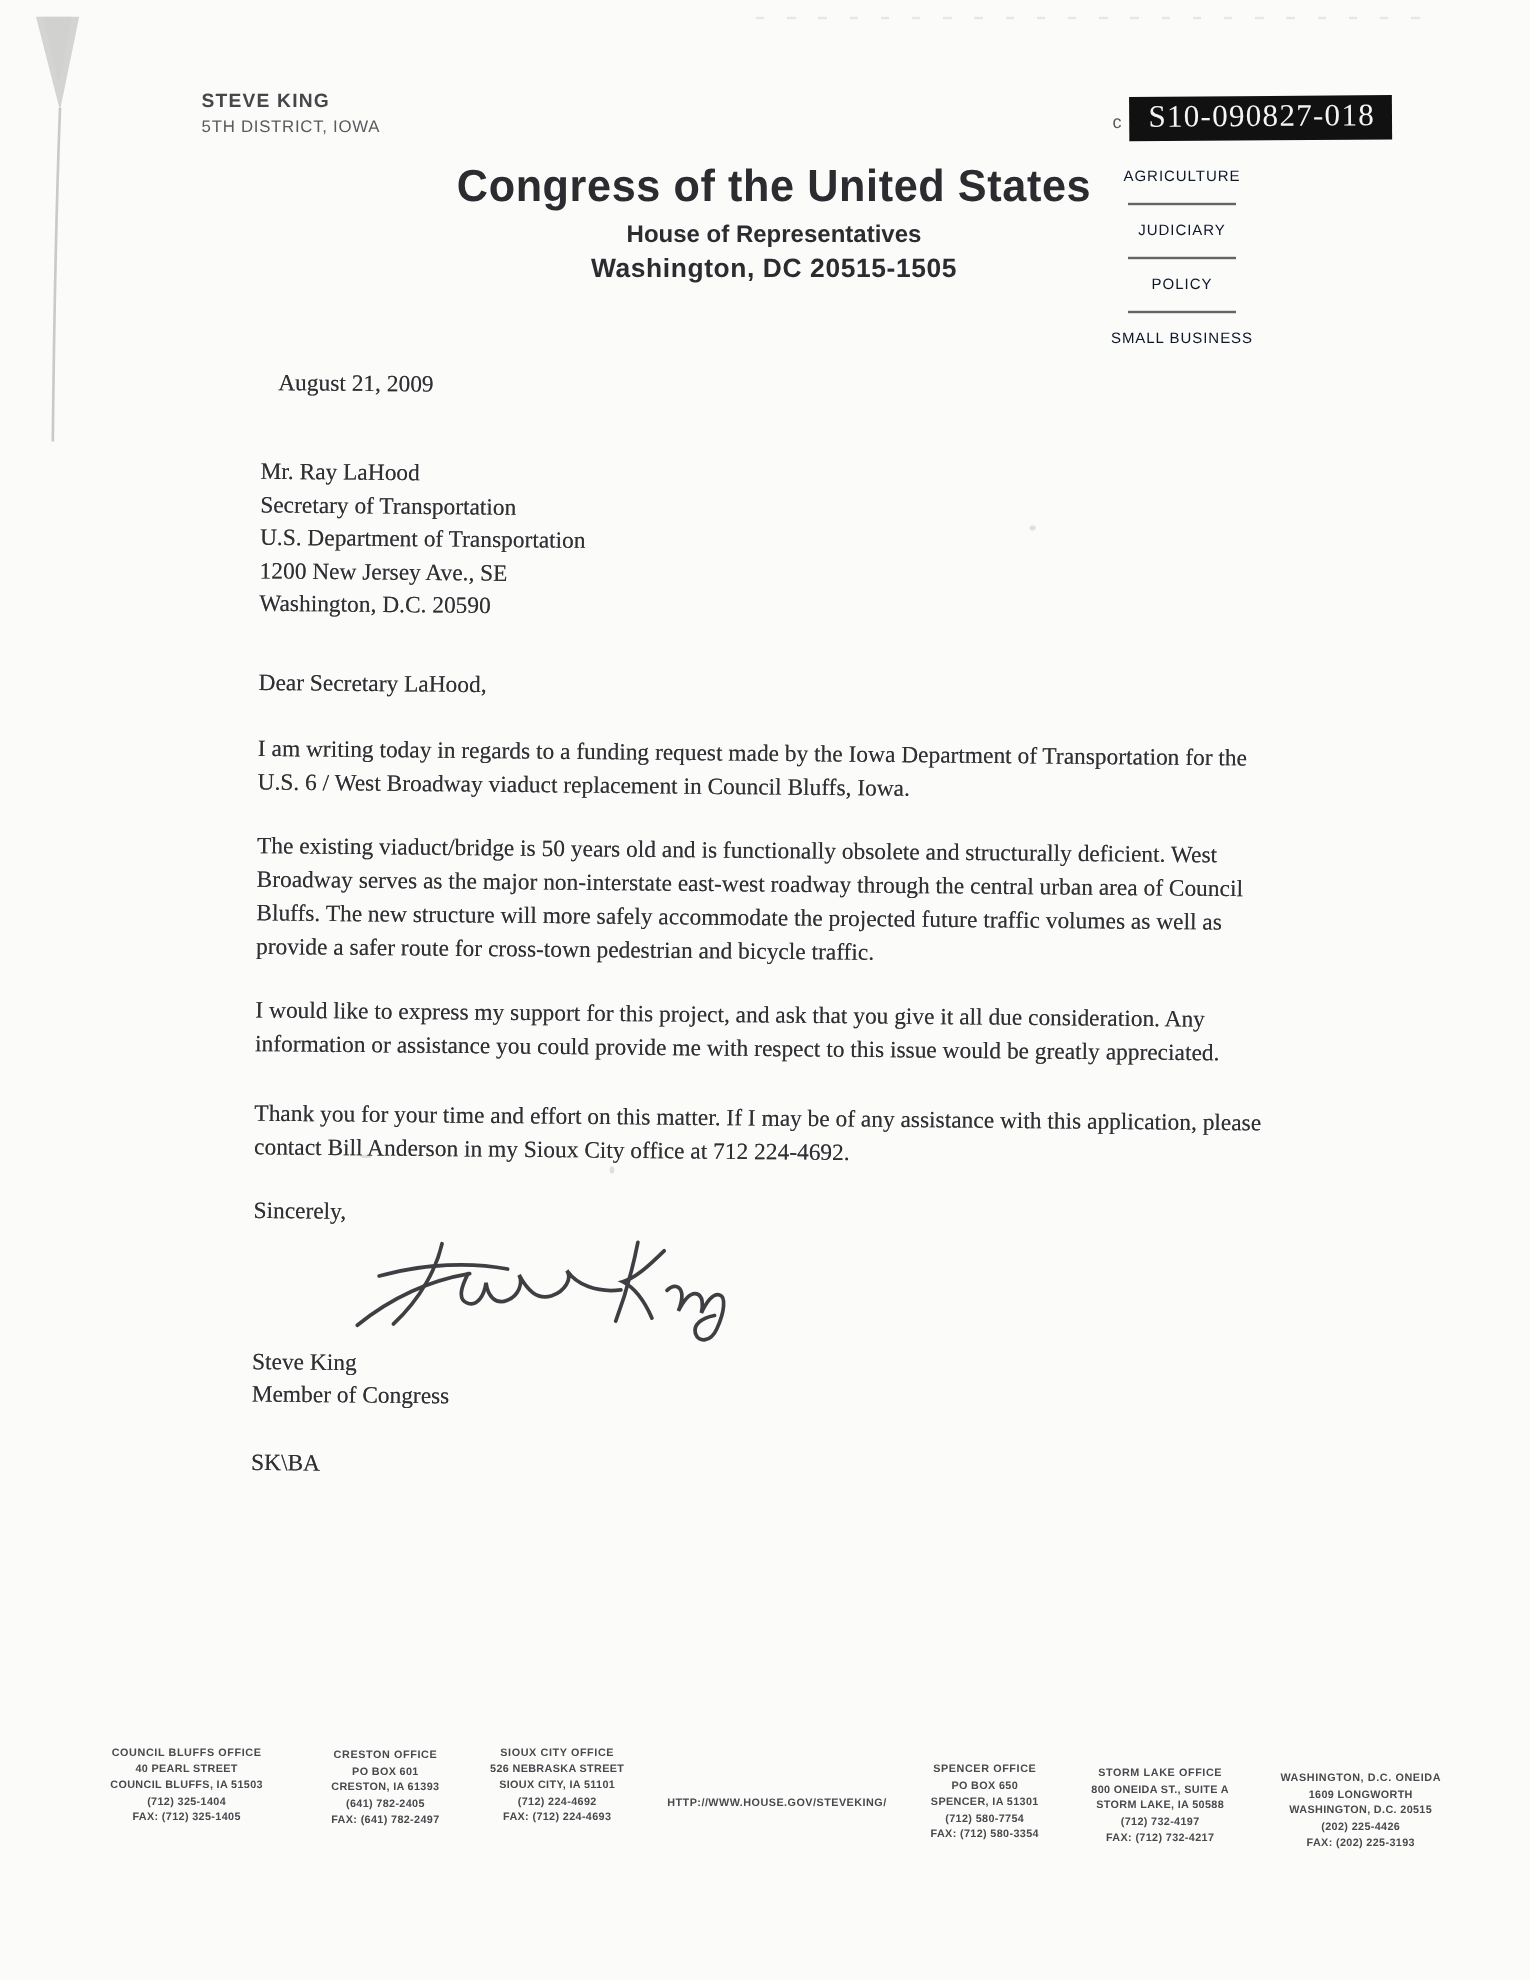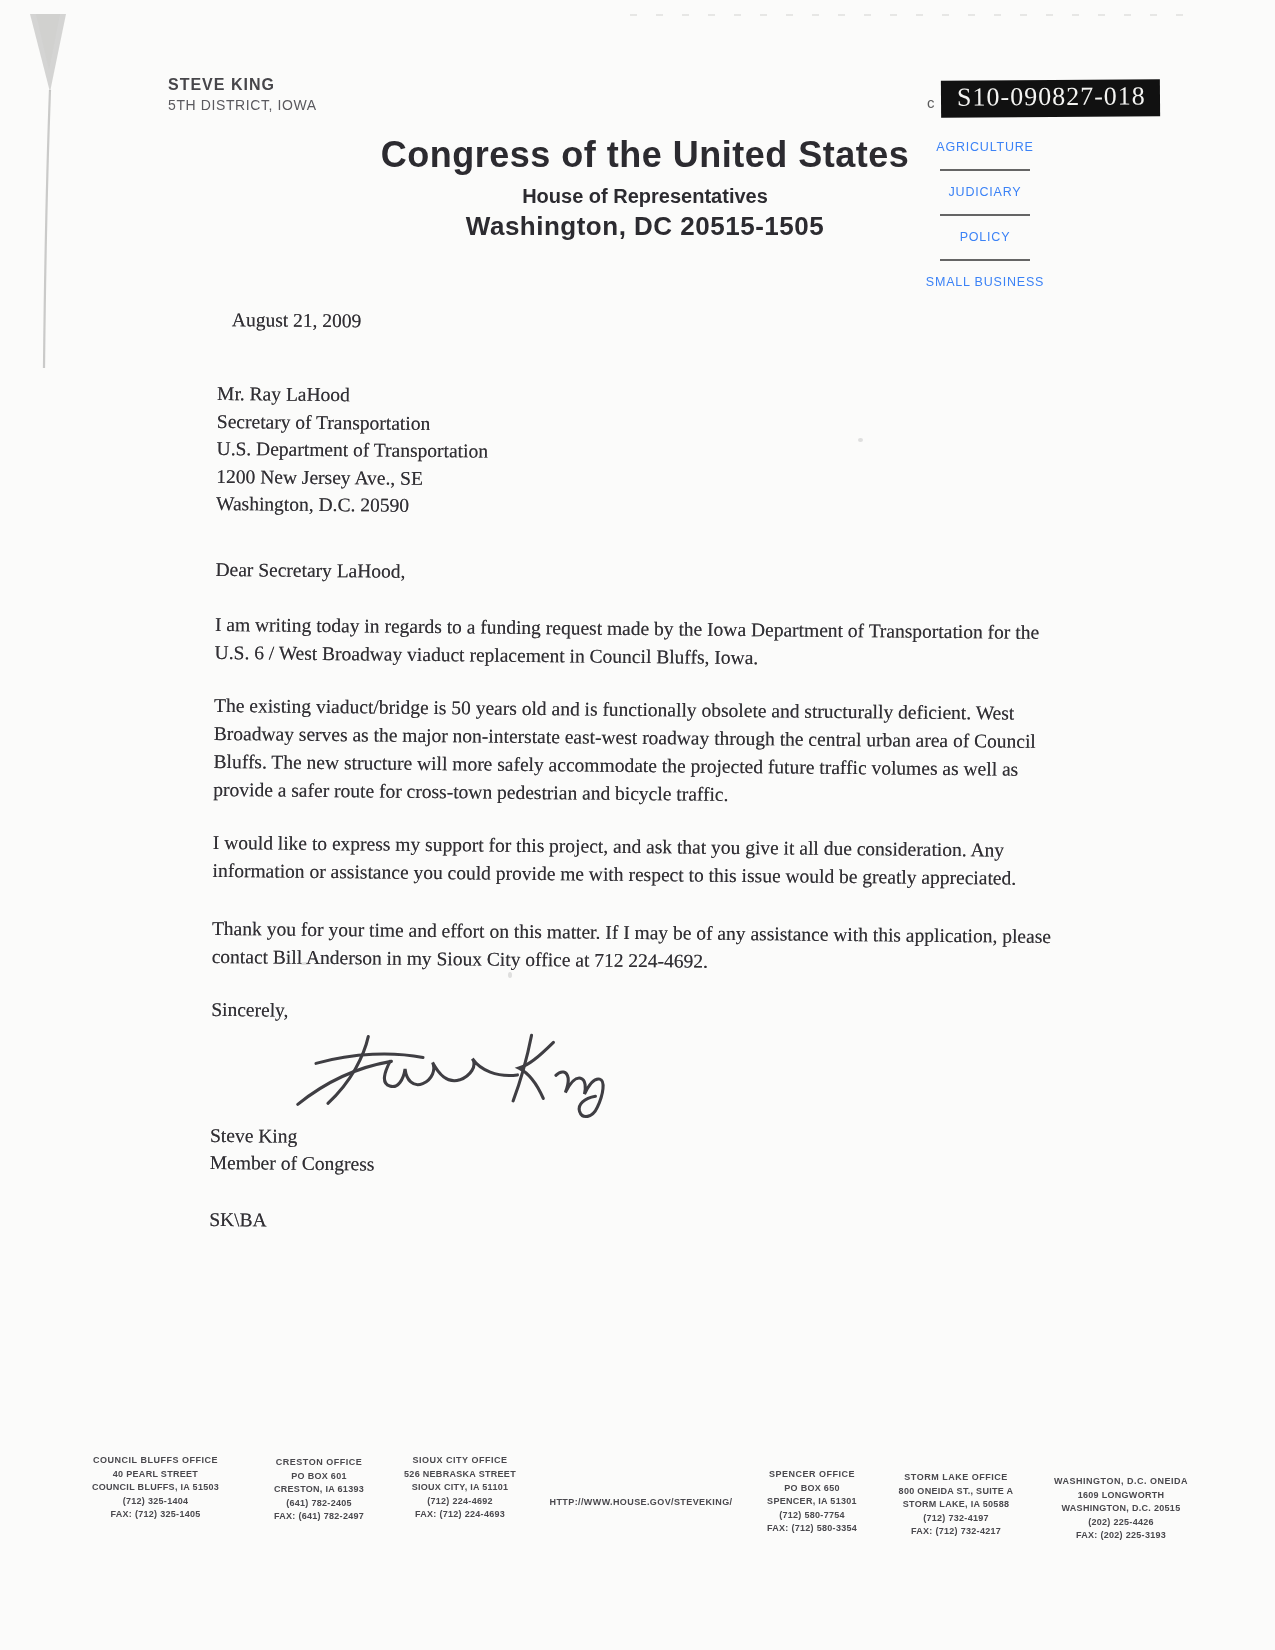--- a/index.html
+++ b/index.html
@@ -21,46 +21,46 @@
   .member-block{position:absolute;left:168px;top:76px;font-family:"Liberation Sans",sans-serif;}
   .member-name{font-size:16px;font-weight:700;letter-spacing:1px;color:#47464a;}
   .member-district{font-size:14px;letter-spacing:.6px;color:#5a595e;margin-top:3px;}
   .stamp-prefix{position:absolute;left:927px;top:94px;font-size:15px;color:#5b5b5b;
     font-family:"Liberation Sans",sans-serif;}
   .stamp{position:absolute;left:941px;top:80px;background:#111;color:#f4f4f2;
     font-family:"Liberation Serif",serif;font-size:26px;letter-spacing:1px;
     padding:2px 14px 5px 16px;transform:rotate(-0.4deg);}
   .committees{position:absolute;left:878px;top:140px;width:214px;text-align:center;
     font-family:"Liberation Sans",sans-serif;}
-  .committee{font-size:12.5px;letter-spacing:.8px;color:#3b82f6;}
+  .committee{font-size:12.5px;letter-spacing:.8px;color:#0f172a;}
   .committee-divider{width:90px;border:0;border-top:2px solid #4a4a4a;margin:15px auto 14px auto;opacity:.85;}
   .letterhead{position:absolute;left:310px;top:134px;width:670px;text-align:center;
     font-family:Liberation Sans, sans-serif;color:#2c2b30;}
   .lh1{font-size:36px;font-weight:700;letter-spacing:.5px;transform:scaleY(1.04);}
   .lh2{font-size:20px;font-weight:700;margin-top:9px;}
-  .lh3{font-size:26px;font-weight:700;margin-top:3px;letter-spacing:.5px;}
+  .lh3{font-size:22px;font-weight:700;margin-top:3px;letter-spacing:.5px;}
   
   .letter{position:absolute;left:218px;top:306px;width:842px;
     font-size:19.5px;line-height:28px;color:#312f34;
     transform:rotate(0.55deg);transform-origin:0 0;
     text-shadow:0 0 .4px rgba(45,44,48,.65);}
   .date-line{margin:0 0 46px 14px;}
   .recipient p{margin:0;line-height:27.5px;}
   .recipient{margin-bottom:38px;}
   .salutation{margin-bottom:27px;}
   .body-par{margin:0 0 25px 0;}
   .par3{margin-bottom:30px;}
   .par4{margin-bottom:25px;}
   .closing{margin-bottom:0;}
   .signature-wrap{margin:0 0 2px 6px;height:96px;}
   .signer p{margin:0;line-height:27px;}
   .initials{margin-top:30px;}
   
   .footer{position:absolute;left:58px;top:1450px;width:1162px;display:flex;
-    justify-content:flex-start;
+    justify-content:space-between;
     font-family:"Liberation Sans",sans-serif;font-size:9px;font-weight:700;
     line-height:13.5px;letter-spacing:.3px;color:#49484d;text-align:center;}
   .office p{margin:0;}
   .office-name{letter-spacing:.5px;}
   .off-0{width:195px;margin-top:4px;}
   .off-1{width:132px;margin-top:6px;}
   .off-2{width:150px;margin-top:4px;}
   .web-col{width:212px;margin-top:46px;font-weight:700;letter-spacing:.4px;}
   .off-3{width:130px;margin-top:18px;}
   .off-4{width:158px;margin-top:21px;}

